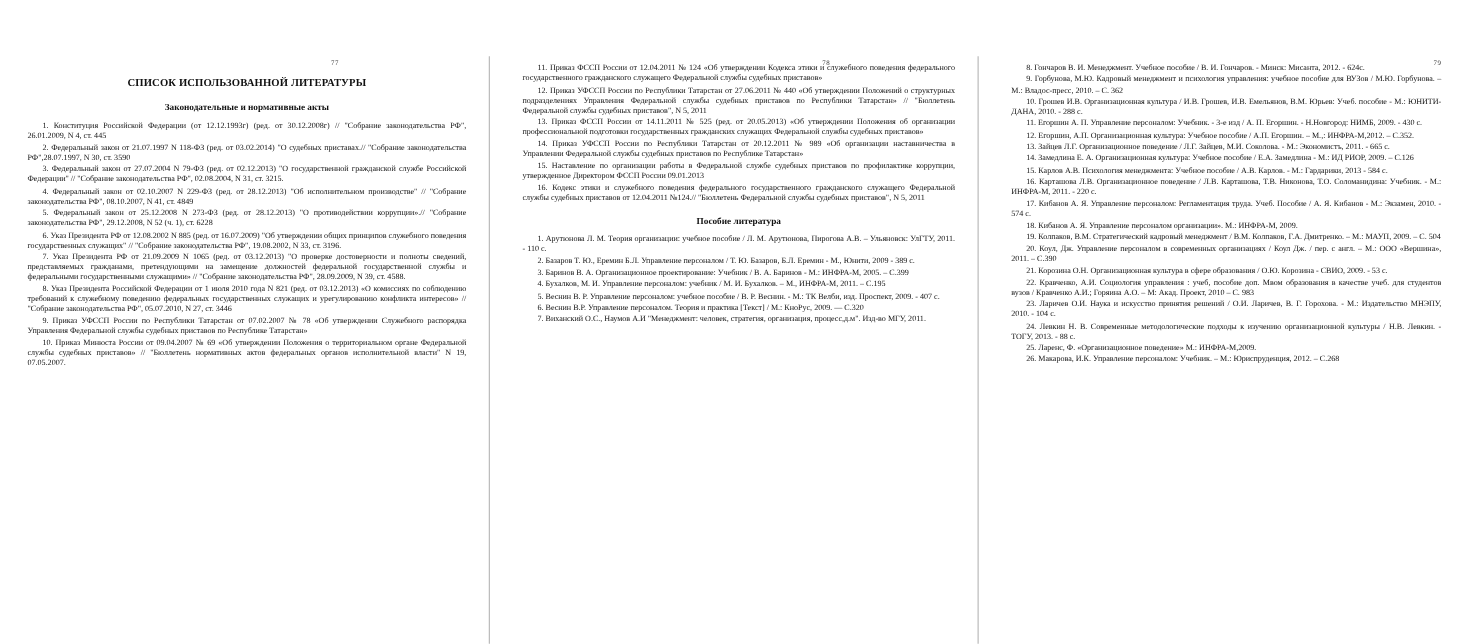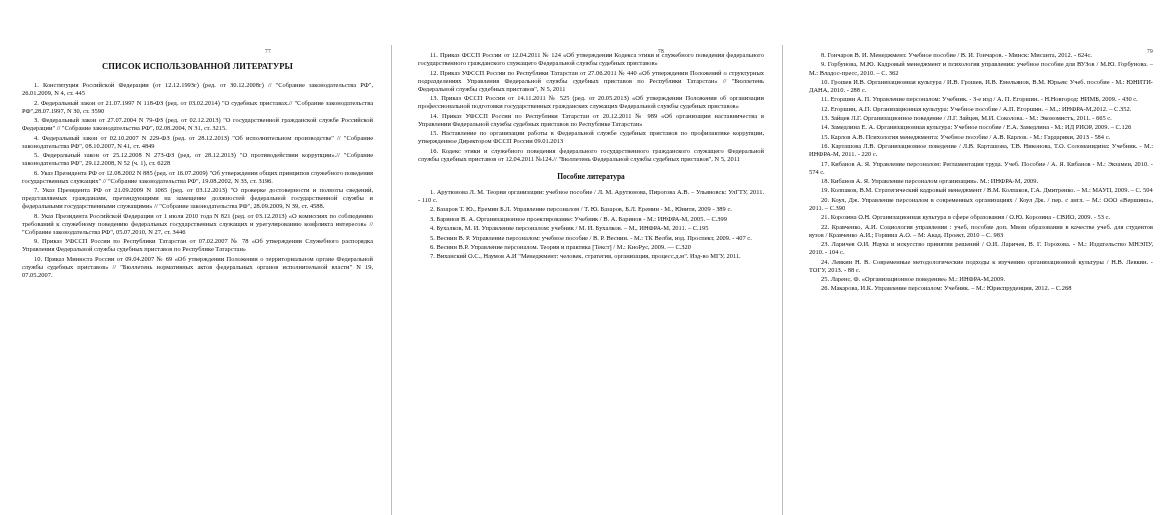--- a/index.html
+++ b/index.html
@@ -68,20 +68,21 @@
   .gap-top { margin-top: 3px; }
 </style>
 </head>
 <body>
 
 <div class="page-spread">
 
   <div class="page p1">
     <div class="page-num">77</div>
     <h1 class="doc-title">СПИСОК ИСПОЛЬЗОВАННОЙ ЛИТЕРАТУРЫ</h1>
+    <h2 class="sect-title">Законодательные и нормативные акты</h2>
     <p class="ref">1. Конституция Российской Федерации  (от 12.12.1993г) (ред. от 30.12.2008г) // "Собрание законодательства РФ", 26.01.2009, N 4, ст. 445</p>
     <p class="ref">2. Федеральный закон от 21.07.1997 N 118-ФЗ (ред. от 03.02.2014) "О судебных приставах.// "Собрание законодательства РФ",28.07.1997, N 30, ст. 3590</p>
     <p class="ref">3. Федеральный закон от 27.07.2004 N 79-ФЗ (ред. от 02.12.2013) "О государственной гражданской службе Российской Федерации" // "Собрание законодательства РФ", 02.08.2004, N 31, ст. 3215.</p>
     <p class="ref">4. Федеральный закон от 02.10.2007 N 229-ФЗ (ред. от 28.12.2013) "Об исполнительном производстве" // "Собрание законодательства РФ", 08.10.2007, N 41, ст. 4849</p>
     <p class="ref">5. Федеральный закон от 25.12.2008 N 273-ФЗ (ред. от 28.12.2013) "О противодействии коррупции».// "Собрание законодательства РФ", 29.12.2008, N 52 (ч. 1), ст. 6228</p>
     <p class="ref">6. Указ Президента РФ от 12.08.2002 N 885 (ред. от 16.07.2009) "Об утверждении общих принципов служебного поведения государственных служащих" // "Собрание законодательства РФ", 19.08.2002, N 33, ст. 3196.</p>
     <p class="ref">7. Указ Президента РФ от 21.09.2009 N 1065 (ред. от 03.12.2013) "О проверке достоверности и полноты сведений, представляемых гражданами, претендующими на замещение должностей федеральной государственной службы и федеральными государственными служащими» // "Собрание законодательства РФ", 28.09.2009, N 39, ст. 4588.</p>
     <p class="ref">8. Указ Президента Российской Федерации от 1 июля 2010 года N 821 (ред. от 03.12.2013) «О комиссиях по соблюдению требований к служебному поведению федеральных государственных служащих и урегулированию конфликта интересов» // "Собрание законодательства РФ", 05.07.2010, N 27, ст. 3446</p>
     <p class="ref">9. Приказ УФССП России по Республики Татарстан от 07.02.2007 № 78 «Об утверждении Служебного распорядка Управления Федеральной службы судебных приставов по Республике Татарстан»</p>
     <p class="ref">10. Приказ Минюста России от 09.04.2007 № 69 «Об утверждении Положения о территориальном органе Федеральной службы судебных приставов» // "Бюллетень нормативных актов федеральных органов исполнительной власти" N 19, 07.05.2007.</p>

